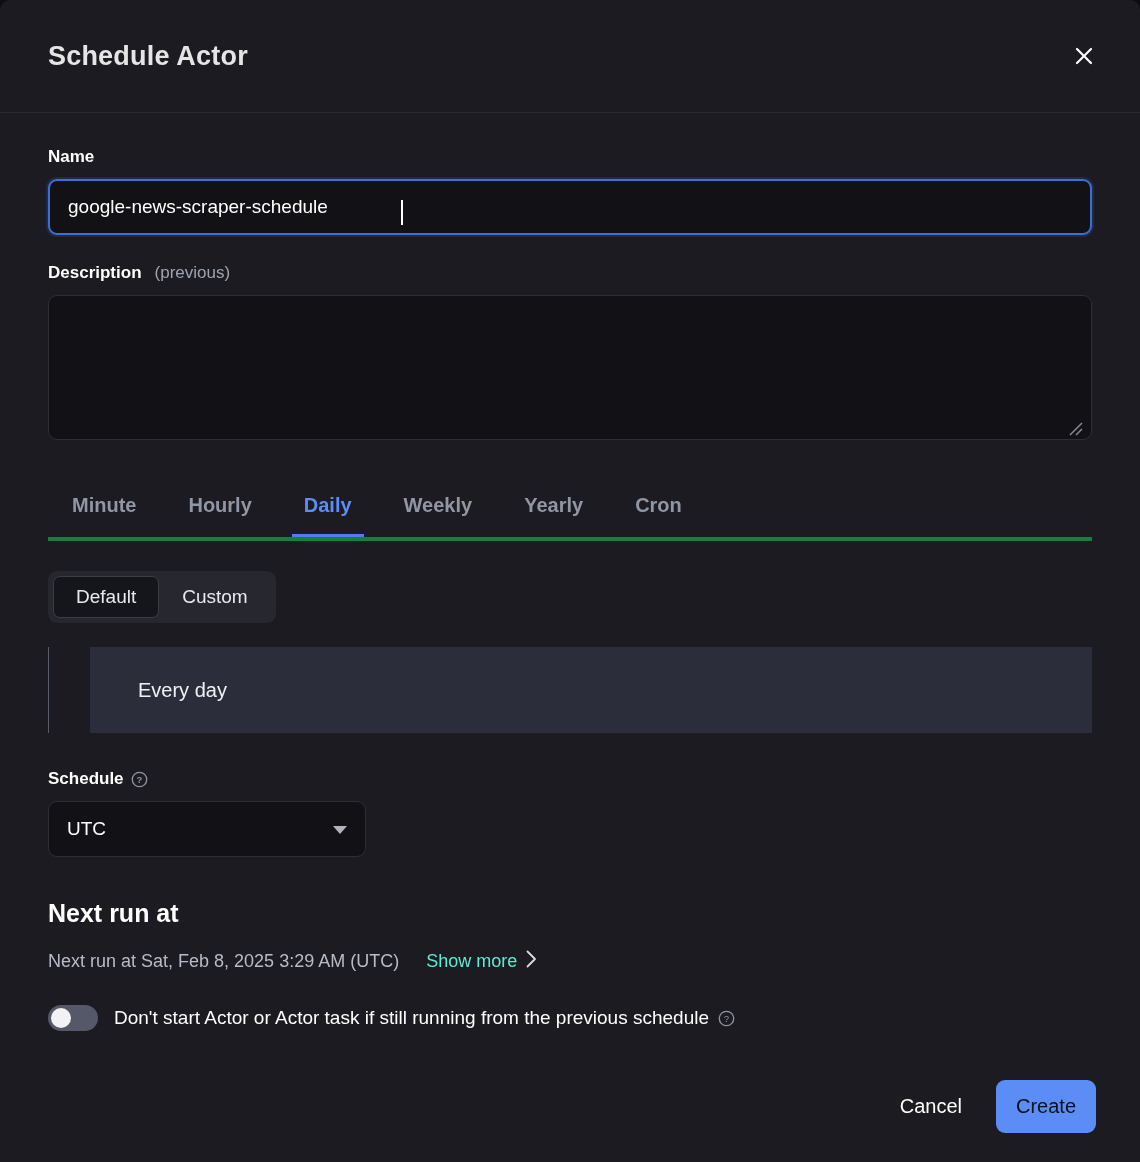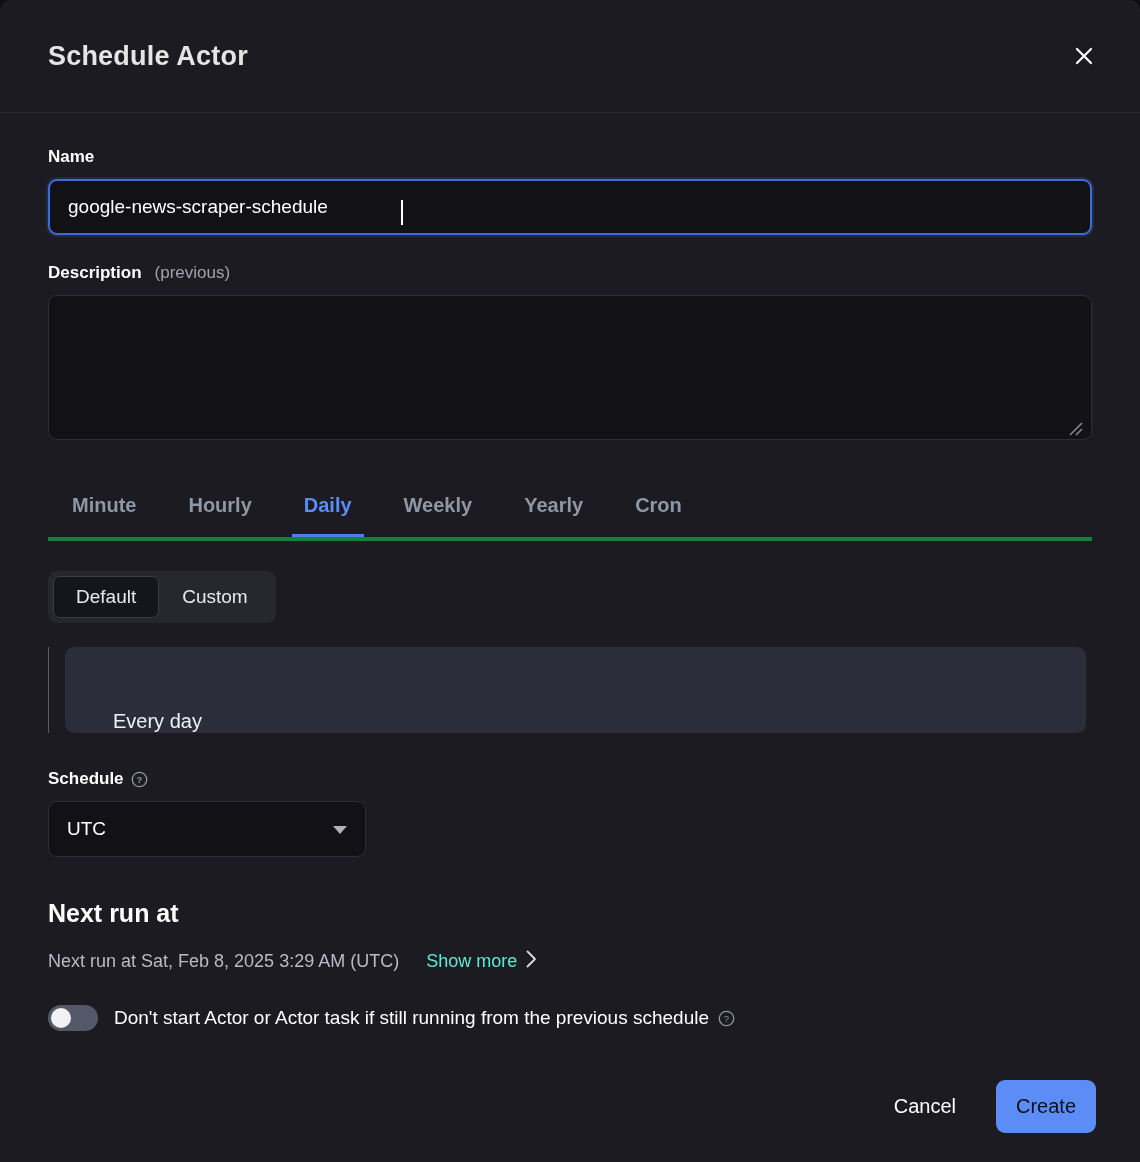--- a/index.html
+++ b/index.html
@@ -167,27 +167,27 @@
     margin-top: 24px;
     padding-left: 0;
   }
   .rail {
     width: 1px;
     background: #585b68;
     margin-left: 0;
     flex: 0 0 1px;
   }
   .rule-panel {
-    margin-left: 16px;
+    margin-left: 41px;
     flex: 1;
     height: 86px;
     background: #2b2d3a;
-    border-radius: 9px;
-    display: flex;
-    align-items: flex-end;
+    border-radius: 0;
+    display: flex;
+    align-items: center;
     padding-left: 48px;
     box-sizing: border-box;
     font-size: 20px;
     color: #f0f1f5;
     max-width: 1021px;
   }
 
   
   .tz-block { margin-top: 36px; }
   .select-box {
@@ -273,21 +273,21 @@
   
   .dlg-footer {
     position: absolute;
     left: 0;
     right: 0;
     bottom: 0;
     height: 112px;
     display: flex;
     align-items: center;
     justify-content: flex-end;
-    gap: 18px;
+    gap: 12px;
     padding-right: 44px;
     box-sizing: border-box;
   }
   .btn-cancel {
     font-size: 20px;
     color: #ffffff;
     background: transparent;
     border: none;
     padding: 14px 22px;
     border-radius: 8px;

